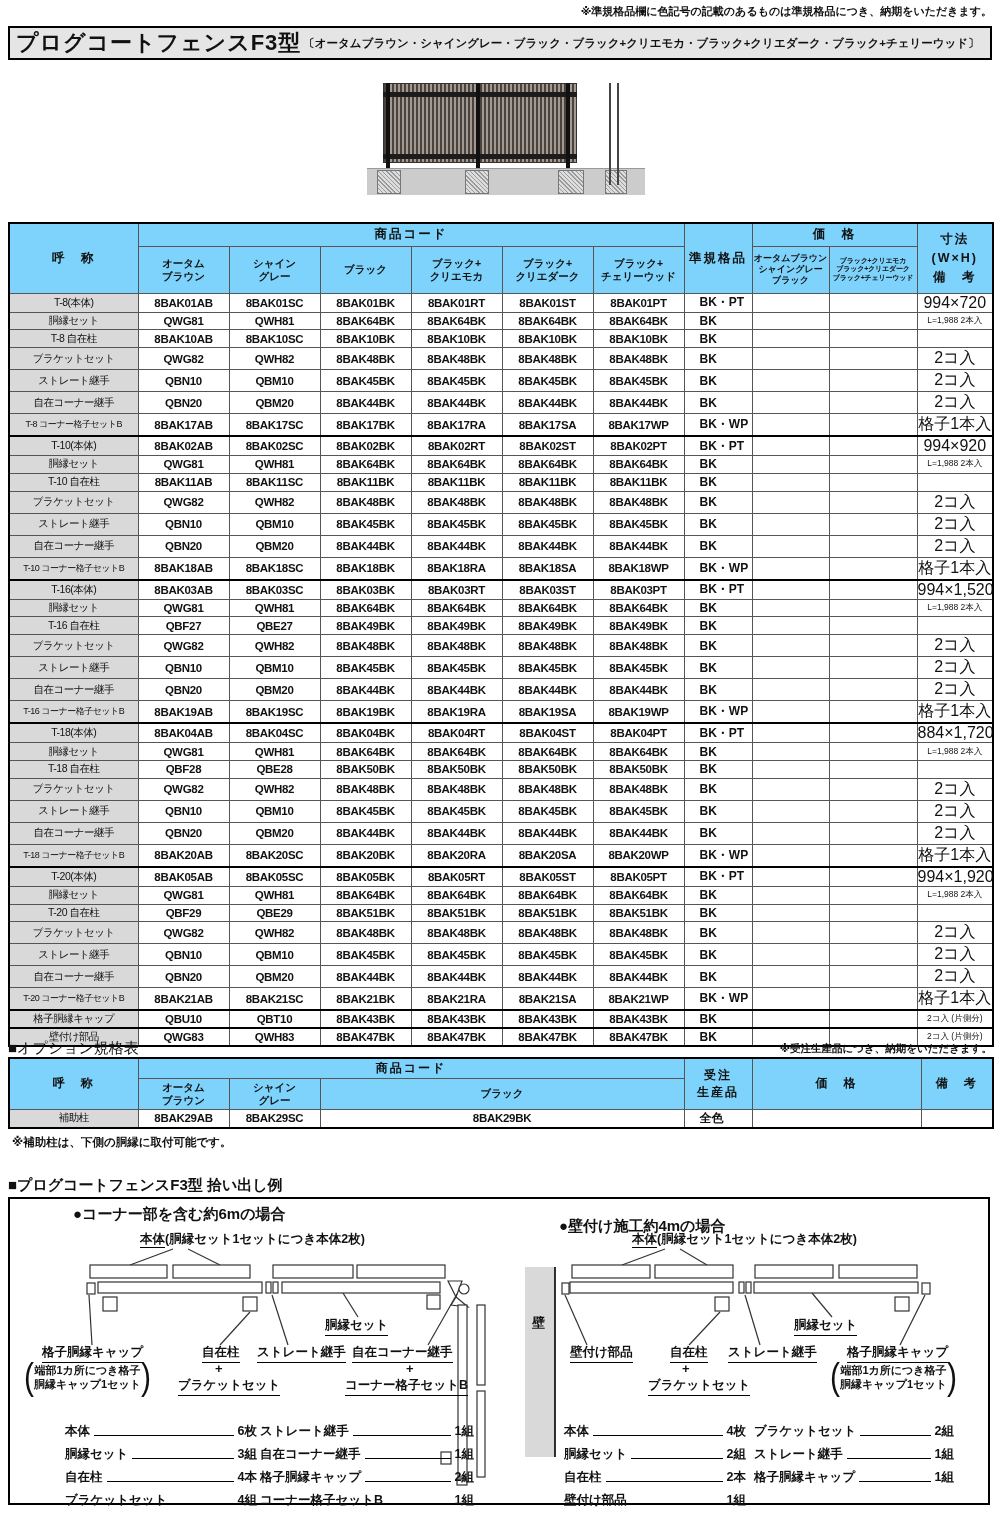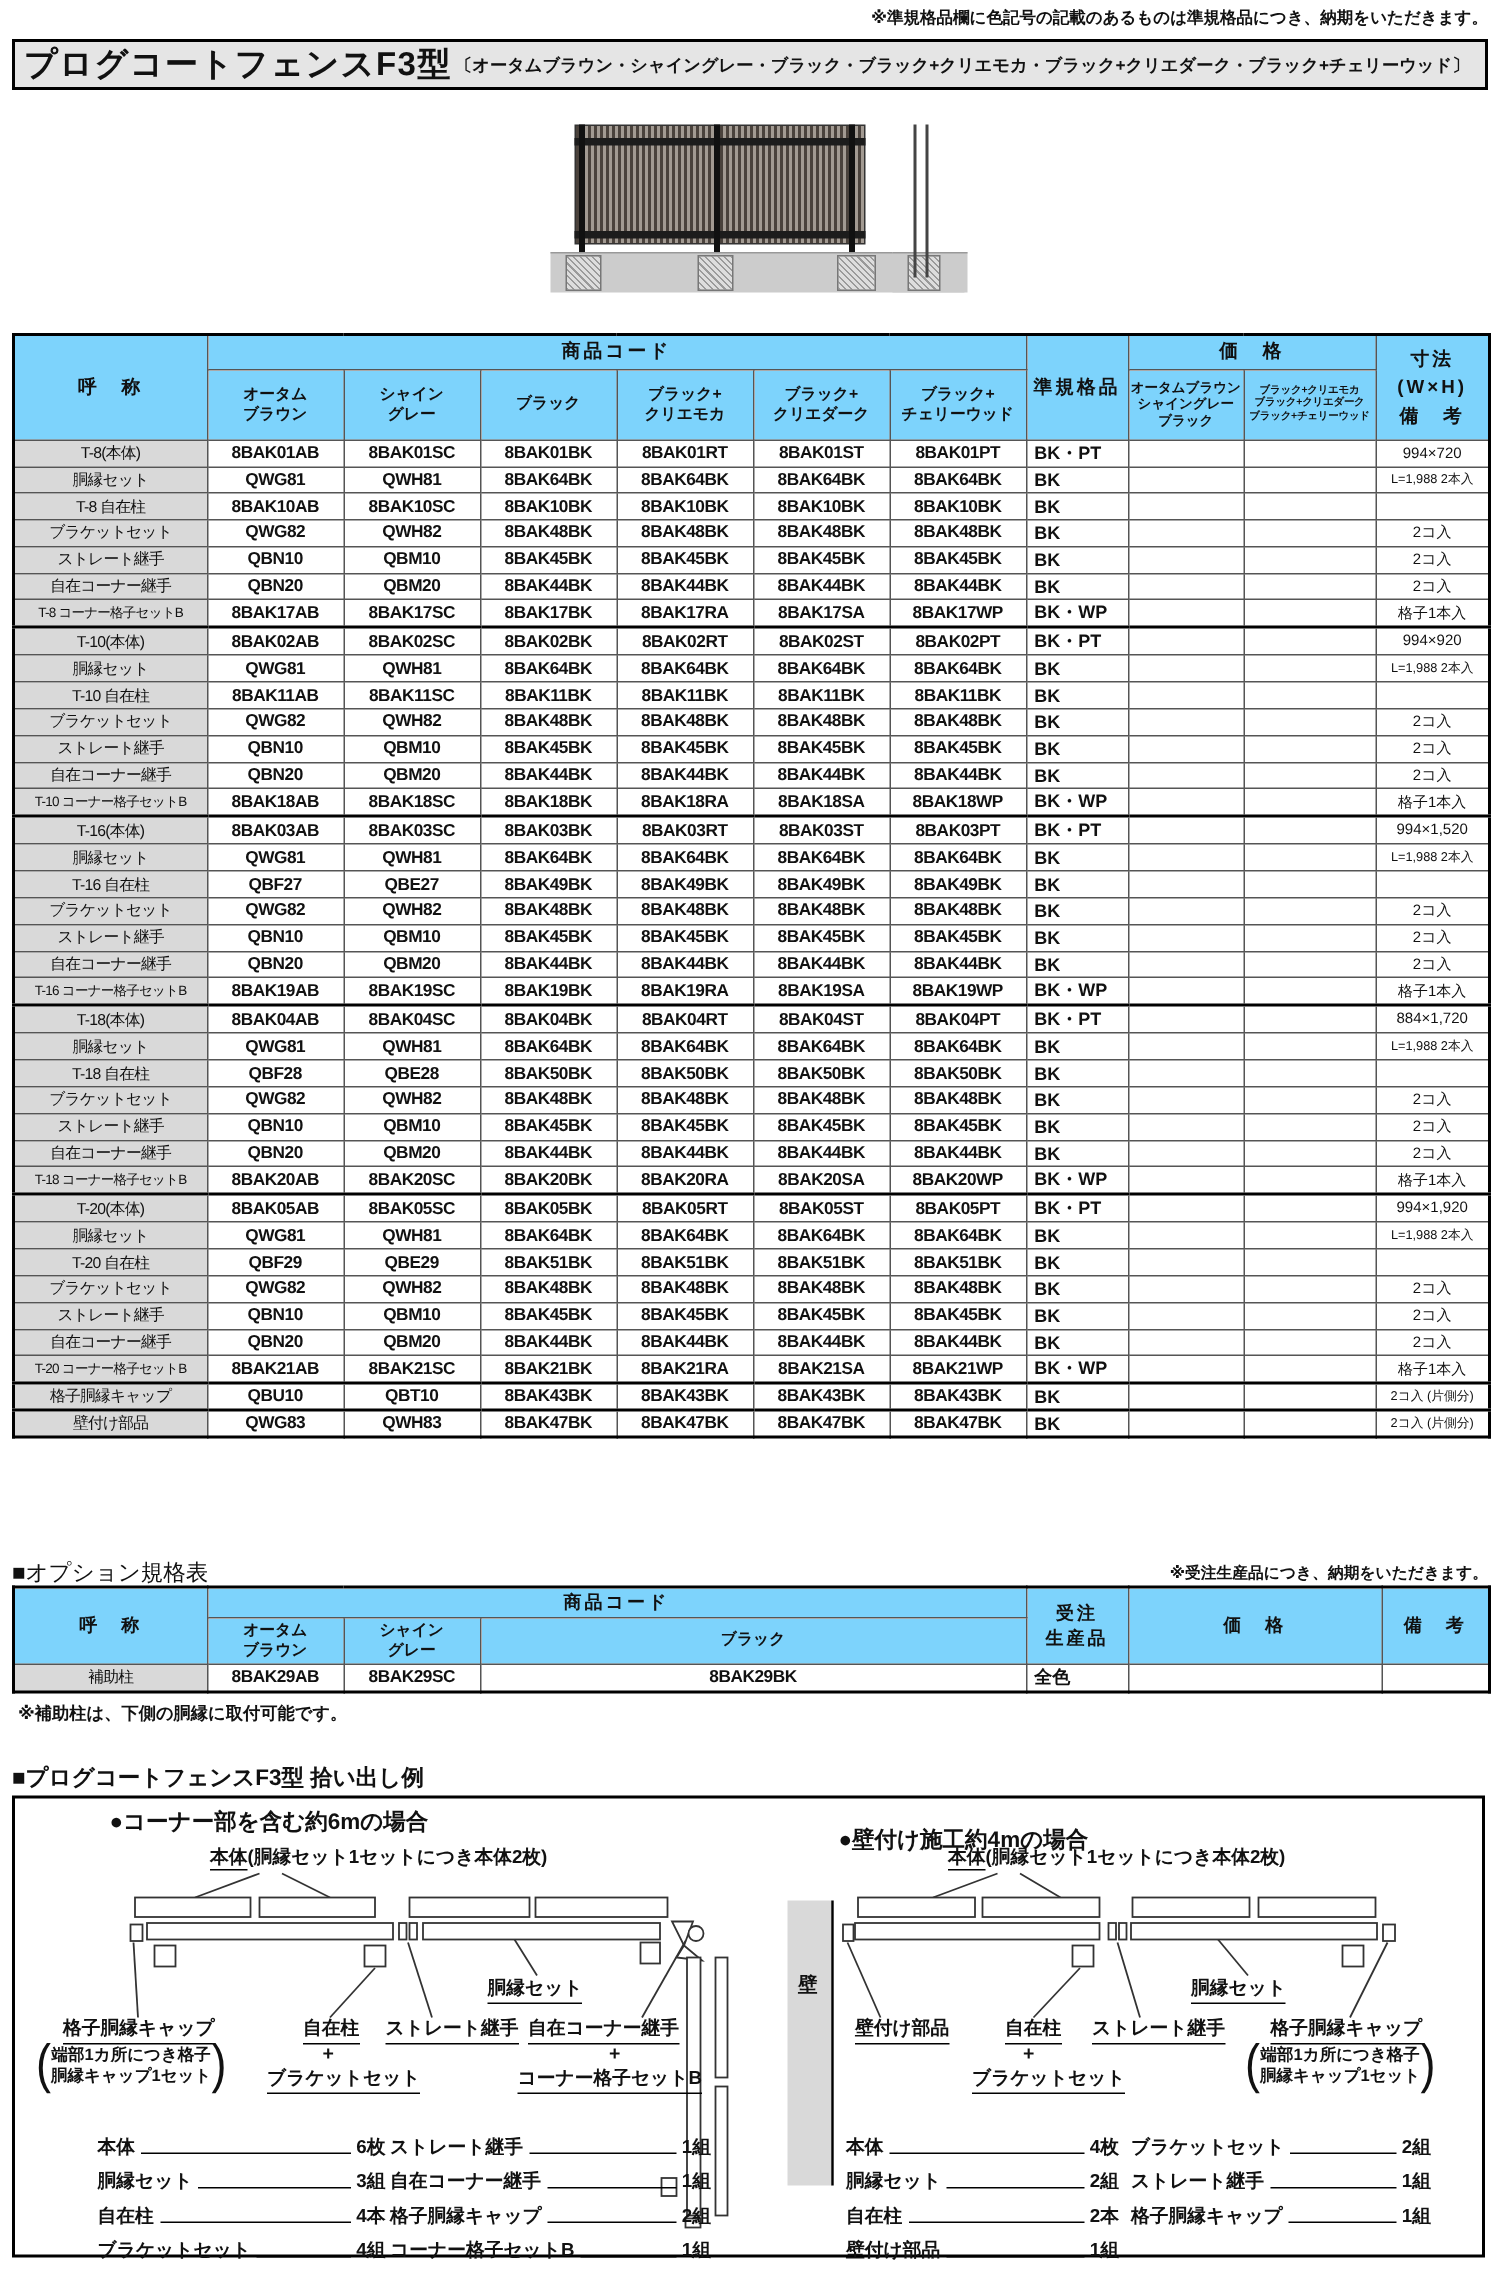--- a/index.html
+++ b/index.html
@@ -45,22 +45,22 @@
   .main-table tr.h2 th.price-c1 { font-size: 9px; }
   .main-table tr.h2 th.price-c2 { font-size: 7px; letter-spacing: -0.2px; }
   .main-table th.dims-h { font-size: 11px; line-height: 1.5; letter-spacing: 0; }
   .main-table th.semi-h { font-size: 11.5px; letter-spacing: 0; }
   .pre { white-space: pre-line; }
   .main-table tbody tr { height: 17.8px; }
   .main-table tbody tr.sep td { border-top: 2px solid #000; }
   td.rowlabel { background: #d9d9d9; font-size: 10.5px; letter-spacing: -0.5px; white-space: nowrap; }
   td.rowlabel.tight { font-size: 9px; }
   td.code { font-weight: bold; font-size: 11.5px; letter-spacing: -0.3px; white-space: nowrap; }
-  td.semi { font-weight: bold; font-size: 12px; text-align: left; padding-left: 5px; white-space: nowrap; }
-  td.note { font-size: 10px; white-space: nowrap; }
+  td.semi { font-weight: bold; font-size: 12px; text-align: left; padding-left: 15px; white-space: nowrap; }
+  td.note { font-size: 16px; white-space: nowrap; }
   td.note.small { font-size: 8.5px; }
 
   
   .table-notes { position: absolute; left: 12px; top: 955px; font-size: 11.5px; line-height: 15px; font-weight: bold; }
 
   
   .option-title { position: absolute; left: 8px; top: 1039px; font-size: 15px; font-weight: normal; }
   .option-note { position: absolute; right: 8px; top: 1042px; font-size: 10.5px; font-weight: bold; }
   .option-table { left: 8px; top: 1057px; width: 984px; }
   .option-table tr.h1 { height: 20px; } .option-table tr.h1 th { font-size: 12px; letter-spacing: 2px; }

